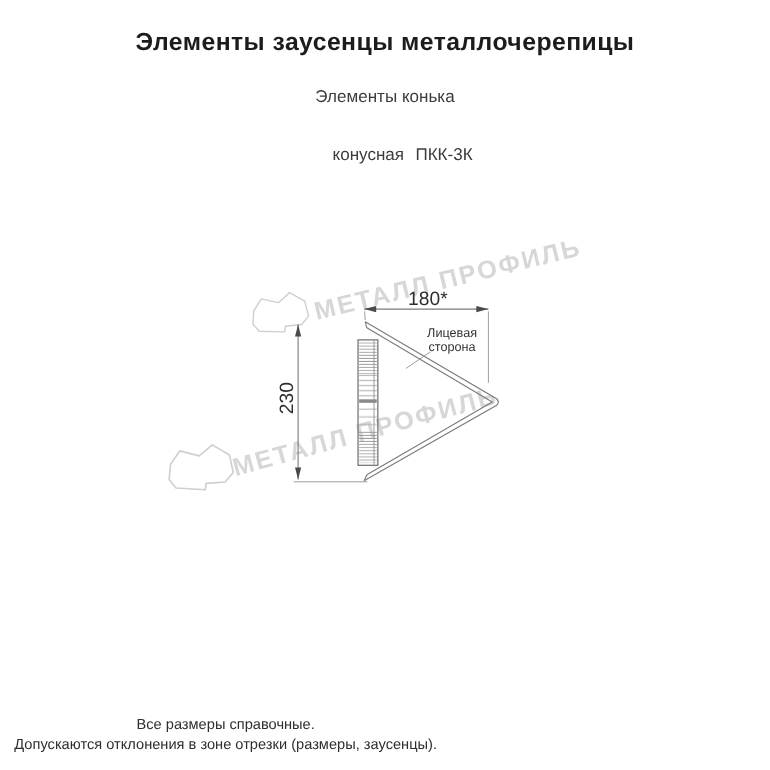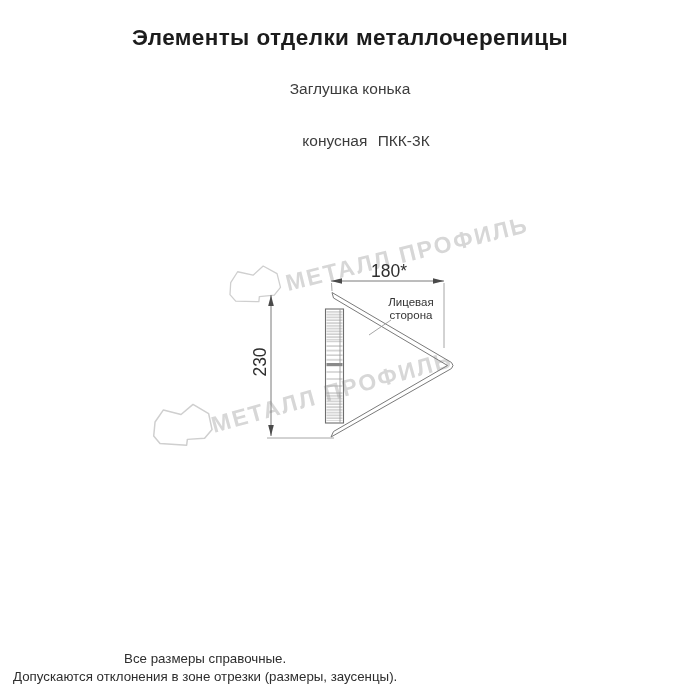--- a/index.html
+++ b/index.html
@@ -19,24 +19,24 @@
   .cloud{fill:none;stroke:#cfcfcf;stroke-width:1.3;stroke-linejoin:round;}
   .dline{stroke:#7a7a7a;stroke-width:1;fill:none;}
   .thin{stroke:#8f8f8f;stroke-width:.8;fill:none;}
   .arrow{fill:#4a4a4a;stroke:none;}
 </style>
 </head>
 <body>
 
 <div class="page">
 
-  <div class="title">Элементы отделки металлочерепицы</div>
+  <div class="title">Элементы заусенцы металлочерепицы</div>
 
   <div class="product">
-    <div>Заглушка конька</div>
+    <div>Элементы конька</div>
   </div>
 
   <div class="ptype">конусная ПКК-3К</div>
 
   <svg class="drawing" width="700" height="700" viewBox="0 0 700 700">
 
     <defs>
       <pattern id="ribsD" patternUnits="userSpaceOnUse" width="18" height="2.8">
         <line x1="0" y1="1" x2="18" y2="1" stroke="#9b9b9b" stroke-width="0.8"></line>
       </pattern>

